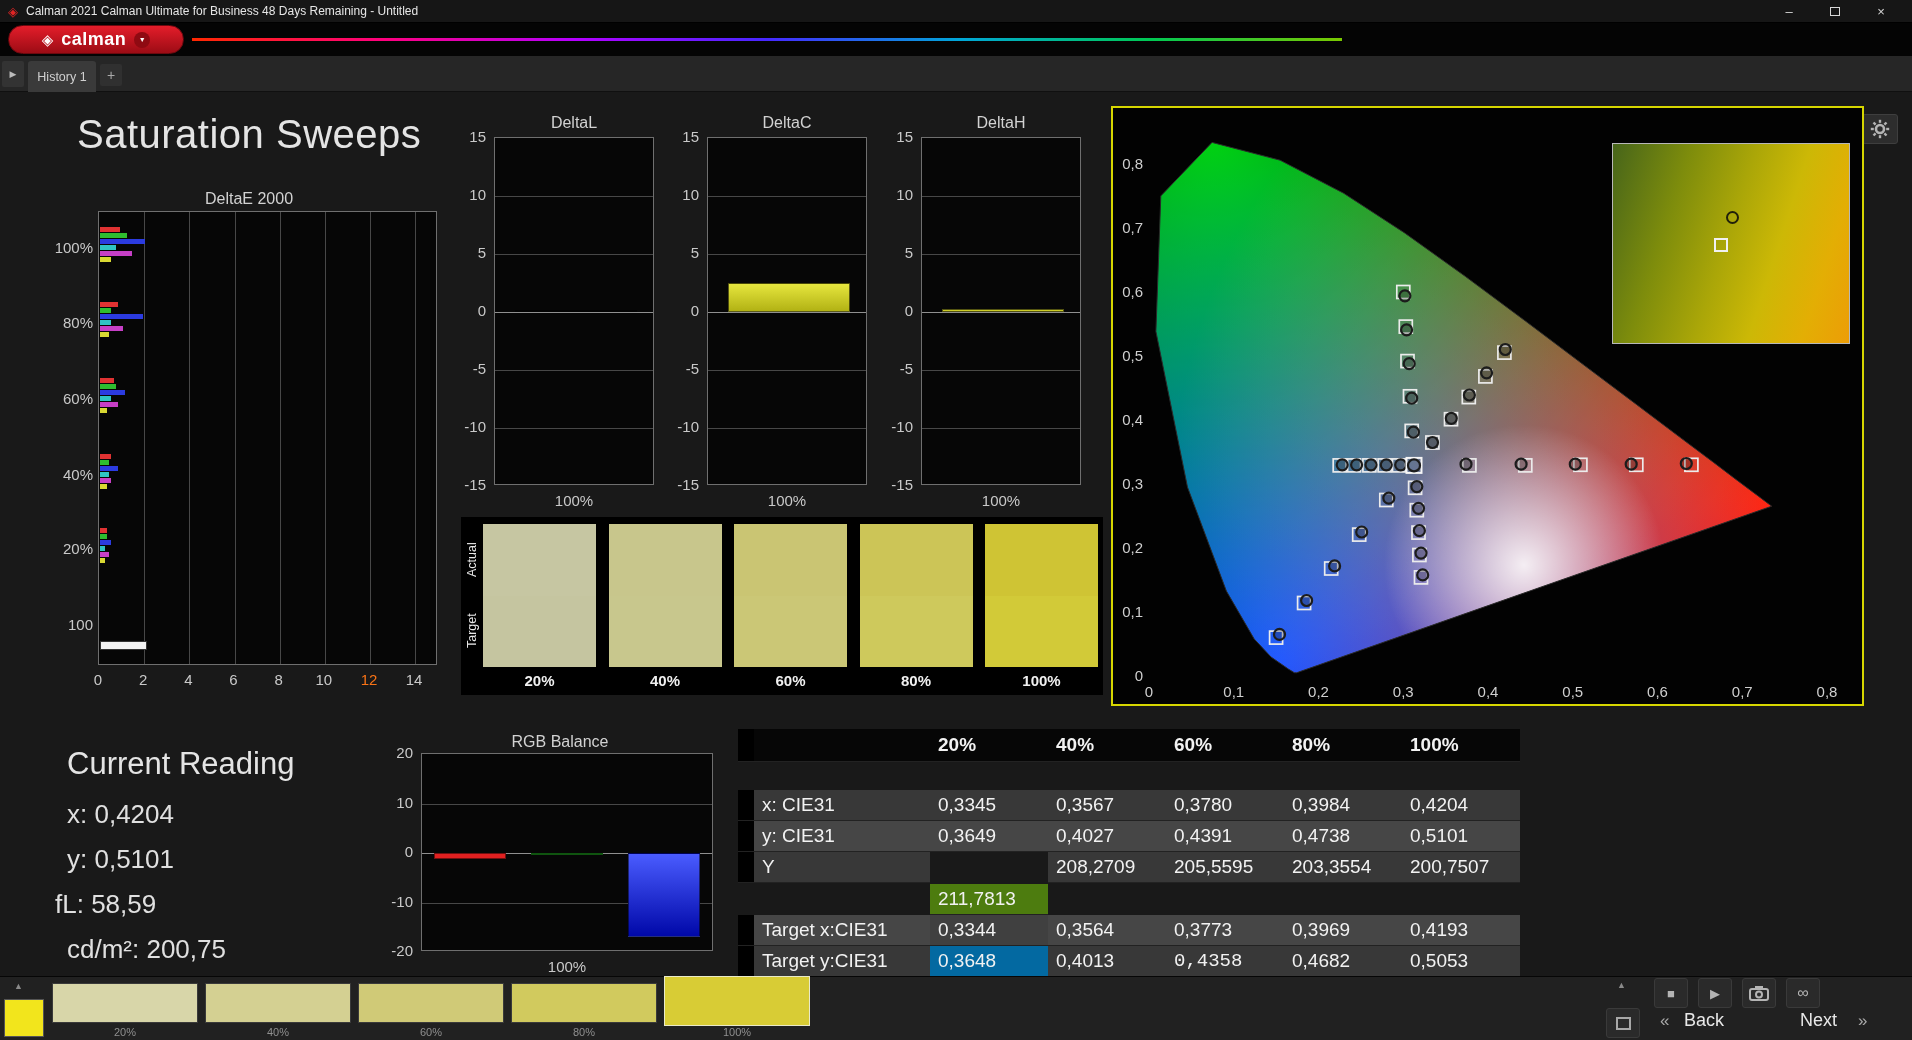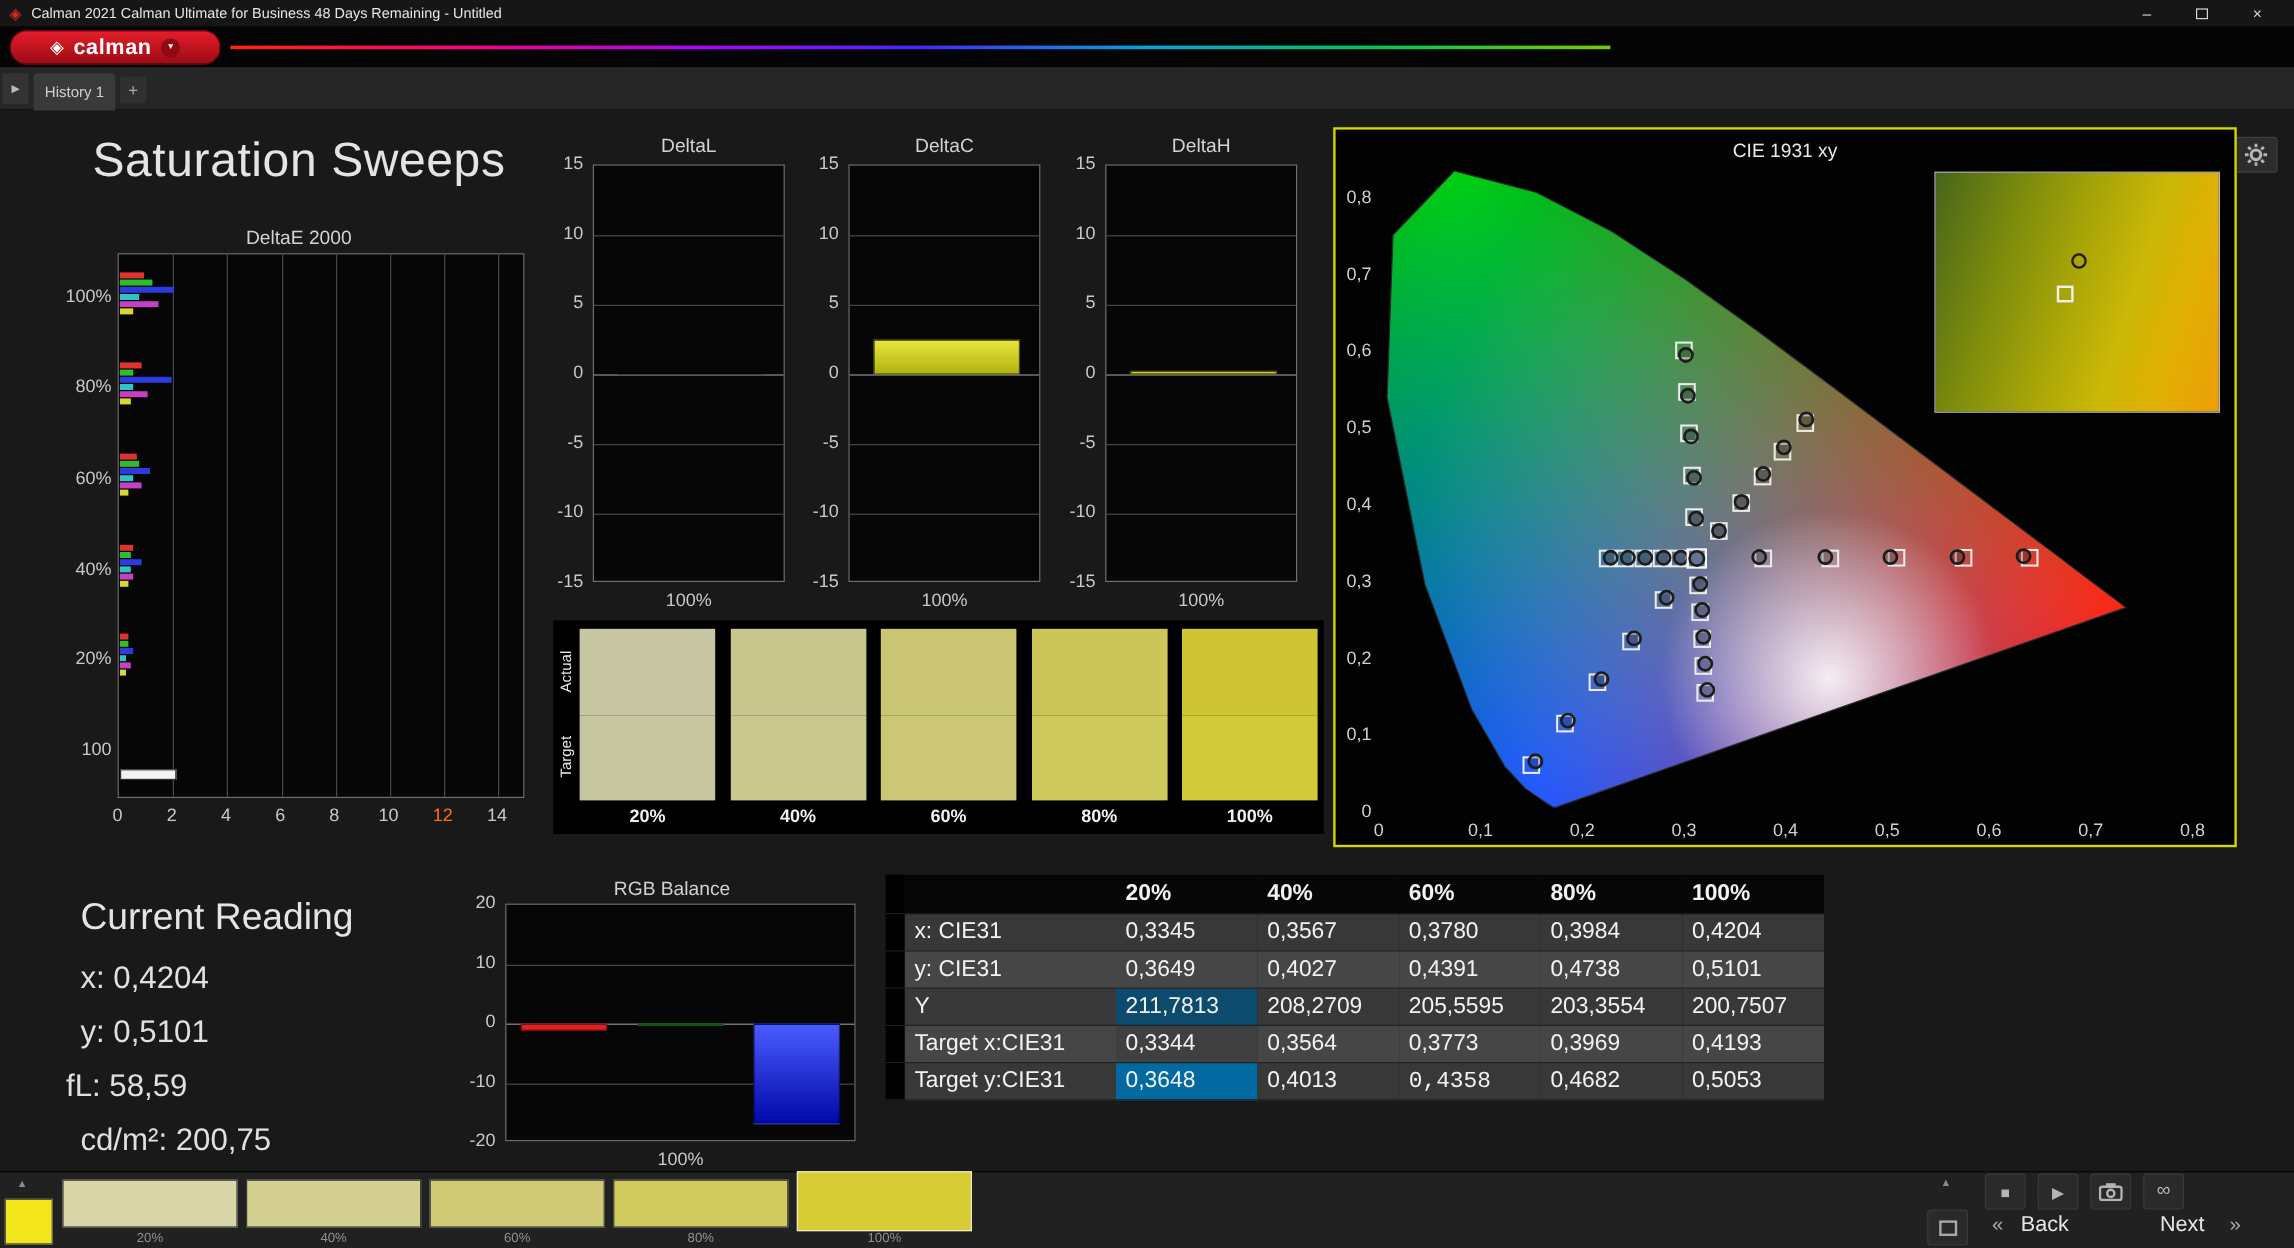--- a/index.html
+++ b/index.html
@@ -377,21 +377,20 @@
         <text x="30" y="573.0" text-anchor="end" font-size="15" fill="#cfcfcf" font-family="Liberation Sans, sans-serif">0</text>
         <text x="30" y="509.0" text-anchor="end" font-size="15" fill="#cfcfcf" font-family="Liberation Sans, sans-serif">0,1</text>
         <text x="30" y="445.0" text-anchor="end" font-size="15" fill="#cfcfcf" font-family="Liberation Sans, sans-serif">0,2</text>
         <text x="30" y="381.0" text-anchor="end" font-size="15" fill="#cfcfcf" font-family="Liberation Sans, sans-serif">0,3</text>
         <text x="30" y="317.0" text-anchor="end" font-size="15" fill="#cfcfcf" font-family="Liberation Sans, sans-serif">0,4</text>
         <text x="30" y="253.0" text-anchor="end" font-size="15" fill="#cfcfcf" font-family="Liberation Sans, sans-serif">0,5</text>
         <text x="30" y="189.0" text-anchor="end" font-size="15" fill="#cfcfcf" font-family="Liberation Sans, sans-serif">0,6</text>
         <text x="30" y="125.0" text-anchor="end" font-size="15" fill="#cfcfcf" font-family="Liberation Sans, sans-serif">0,7</text>
         <text x="30" y="61.0" text-anchor="end" font-size="15" fill="#cfcfcf" font-family="Liberation Sans, sans-serif">0,8</text>
       </svg></div>
-  <div id="cie-title">CIE 1931 xy</div>
   <div id="cie-inset">
     <div id="inset-circle"></div>
     <div id="inset-square"></div>
   </div>
 </div>
 
 <div id="cr-title">Current Reading</div>
 <div id="cr-lines">
     <div style="position: absolute; left: 67px; top: 799px; font-size: 26px; color: rgb(224, 224, 224);">x: 0,4204</div>
     <div style="position: absolute; left: 67px; top: 844px; font-size: 26px; color: rgb(224, 224, 224);">y: 0,5101</div>
@@ -420,42 +419,42 @@
 <div id="data-table">
     <div style="display: flex;">
       <div class="tcell" style="width: 16px; height: 33px; background: rgb(0, 0, 0); padding: 0px;"></div>
       <div class="tcell" style="width: 176px; height: 33px; background: rgb(6, 6, 6); font-weight: bold;"></div>
       <div class="tcell" style="width: 118px; height: 33px; background: rgb(6, 6, 6); font-weight: bold;">20%</div>
       <div class="tcell" style="width: 118px; height: 33px; background: rgb(6, 6, 6); font-weight: bold;">40%</div>
       <div class="tcell" style="width: 118px; height: 33px; background: rgb(6, 6, 6); font-weight: bold;">60%</div>
       <div class="tcell" style="width: 118px; height: 33px; background: rgb(6, 6, 6); font-weight: bold;">80%</div>
       <div class="tcell" style="width: 118px; height: 33px; background: rgb(6, 6, 6); font-weight: bold;">100%</div>
     </div>
-    <div style="display: flex;">
+    <div style="display: flex; margin-top: 28px;">
       <div class="tcell" style="width: 16px; height: 31px; background: rgb(0, 0, 0); padding: 0px;"></div>
       <div class="tcell" style="width: 176px; background: rgb(56, 56, 56);">x: CIE31</div>
       <div class="tcell" style="width: 118px; background: rgb(56, 56, 56);">0,3345</div>
       <div class="tcell" style="width: 118px; background: rgb(56, 56, 56);">0,3567</div>
       <div class="tcell" style="width: 118px; background: rgb(56, 56, 56);">0,3780</div>
       <div class="tcell" style="width: 118px; background: rgb(56, 56, 56);">0,3984</div>
       <div class="tcell" style="width: 118px; background: rgb(56, 56, 56);">0,4204</div>
     </div>
     <div style="display: flex;">
       <div class="tcell" style="width: 16px; height: 31px; background: rgb(0, 0, 0); padding: 0px;"></div>
       <div class="tcell" style="width: 176px; background: rgb(70, 70, 70);">y: CIE31</div>
       <div class="tcell" style="width: 118px; background: rgb(70, 70, 70);">0,3649</div>
       <div class="tcell" style="width: 118px; background: rgb(70, 70, 70);">0,4027</div>
       <div class="tcell" style="width: 118px; background: rgb(70, 70, 70);">0,4391</div>
       <div class="tcell" style="width: 118px; background: rgb(70, 70, 70);">0,4738</div>
       <div class="tcell" style="width: 118px; background: rgb(70, 70, 70);">0,5101</div>
     </div>
     <div style="display: flex;">
       <div class="tcell" style="width: 16px; height: 31px; background: rgb(0, 0, 0); padding: 0px;"></div>
       <div class="tcell" style="width: 176px; background: rgb(56, 56, 56);">Y</div>
-      <div class="tcell" style="width: 118px; background: #0c4a6e;">211,7813</div>
+      <div class="tcell" style="width: 118px; background: #4d7c0f; margin-top: 32px;">211,7813</div>
       <div class="tcell" style="width: 118px; background: rgb(56, 56, 56);">208,2709</div>
       <div class="tcell" style="width: 118px; background: rgb(56, 56, 56);">205,5595</div>
       <div class="tcell" style="width: 118px; background: rgb(56, 56, 56);">203,3554</div>
       <div class="tcell" style="width: 118px; background: rgb(56, 56, 56);">200,7507</div>
     </div>
     <div style="display: flex;">
       <div class="tcell" style="width: 16px; height: 31px; background: rgb(0, 0, 0); padding: 0px;"></div>
       <div class="tcell" style="width: 176px; background: rgb(70, 70, 70);">Target x:CIE31</div>
       <div class="tcell" style="width: 118px; background: #404040;">0,3344</div>
       <div class="tcell" style="width: 118px; background: rgb(70, 70, 70);">0,3564</div>

